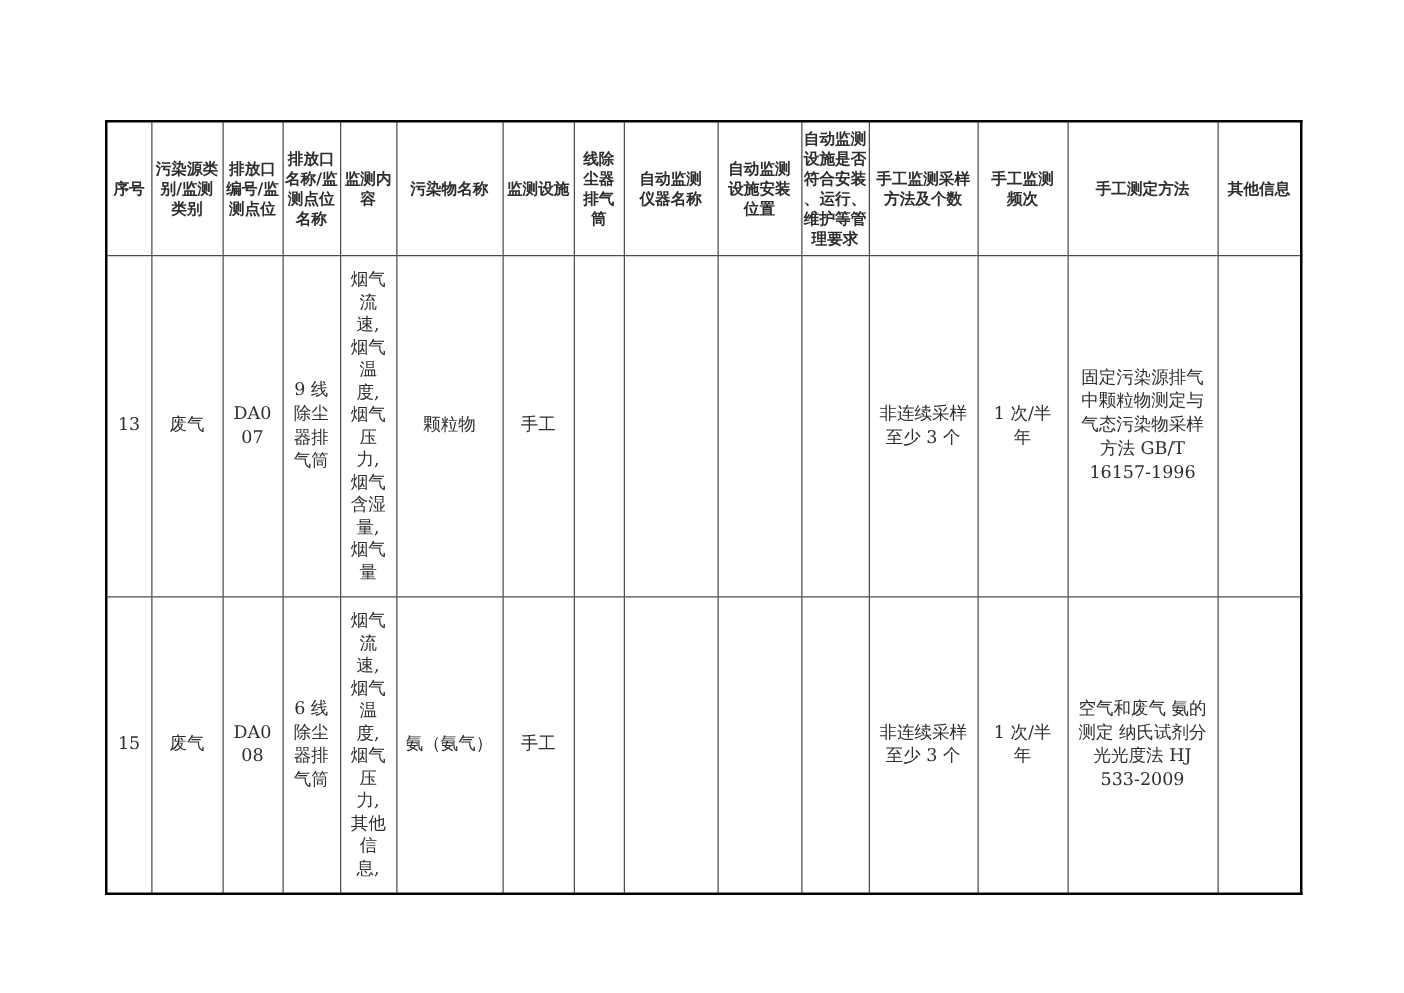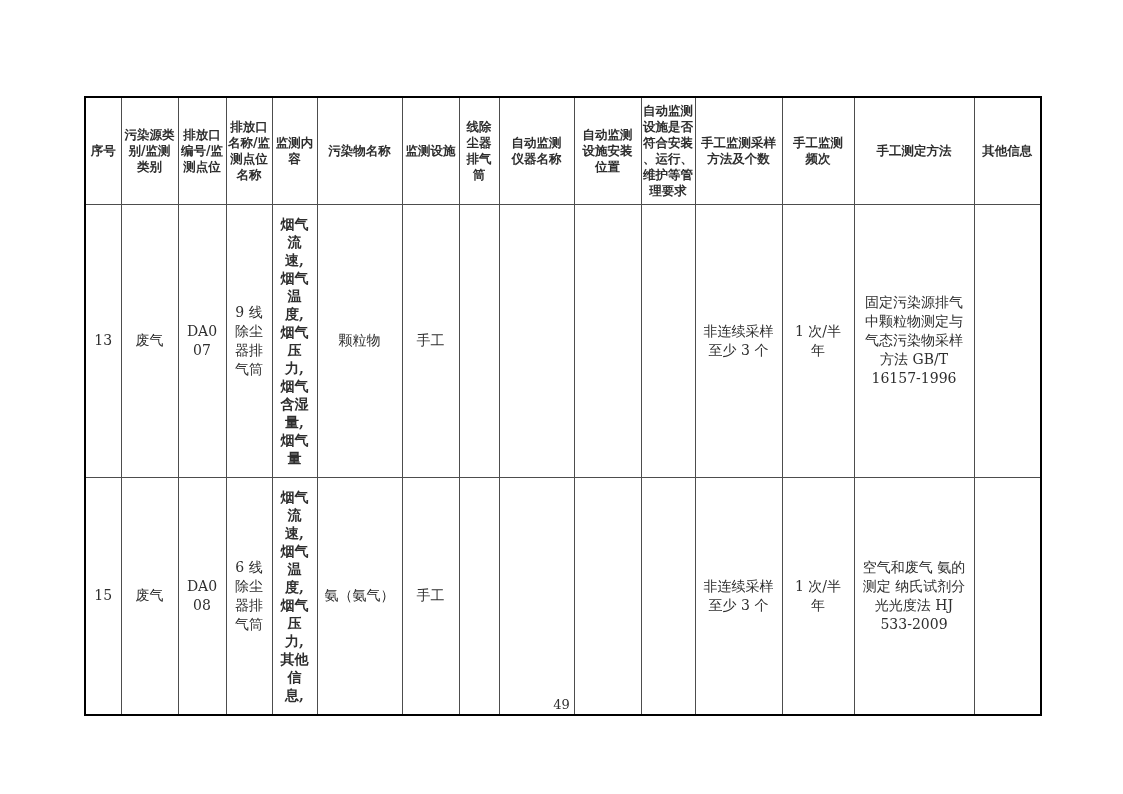--- a/index.html
+++ b/index.html
@@ -27,21 +27,21 @@
   tr.row-a{height:259px;}
   tr.row-b{height:223px;}
   
   th.c8{padding:0 6px;}
   th.c9{padding:0 12px;}
   th.c10{padding:0 6px;}
   th.c11{line-break:anywhere;}
   th.c13{padding:0 10px;}
   td.c3{word-break:break-all;padding:0 4px;}
   td.c4{padding:0 4px;}
-  td.c5{padding:10px 7px;line-height:18px;font-weight:bold;}
+  td.c5{padding:10px 7px;line-height:18px;}
   td.c13{padding:0 9px;}
   td.c14{padding:0 6px;}
   .page-number{
     position:absolute;left:0;top:697px;width:1123px;
     text-align:center;font-size:13px;color:#2e2e2e;
   }
 </style>
 </head>
 <body>
 
@@ -116,14 +116,13 @@
       <td class="c10"></td>
       <td class="c11"></td>
       <td class="c12">非连续采样至少 3 个</td>
       <td class="c13">1 次/半年</td>
       <td class="c14">空气和废气 氨的测定 纳氏试剂分光光度法 HJ 533-2009</td>
       <td class="c15"></td>
     </tr>
   </tbody>
     </table>
 
-  <div class="page-number">49</div>
 </div>
 
 </body></html>

